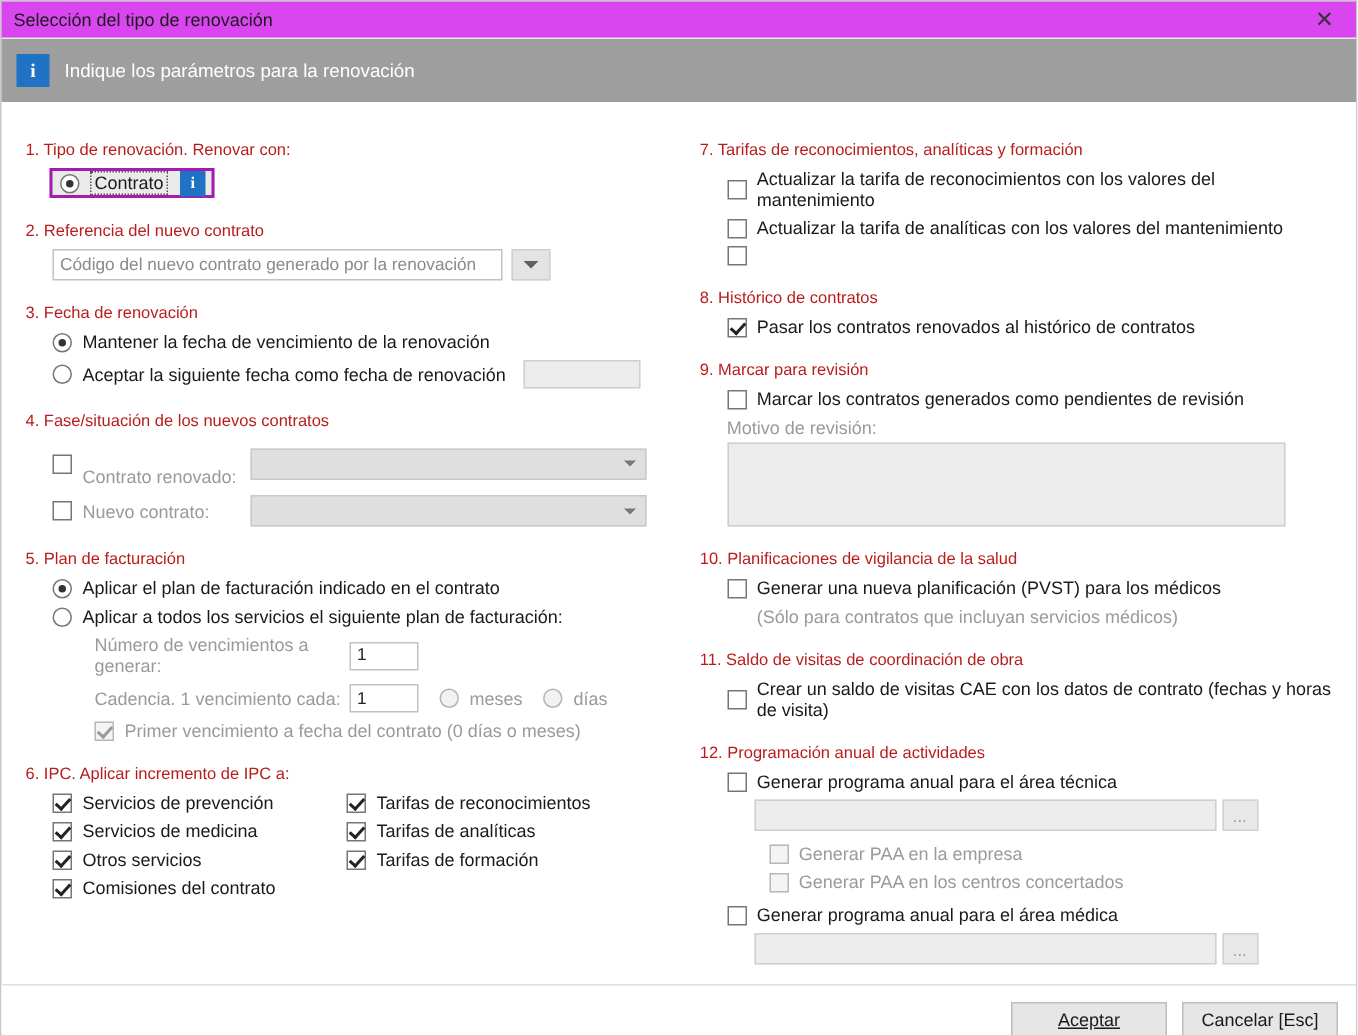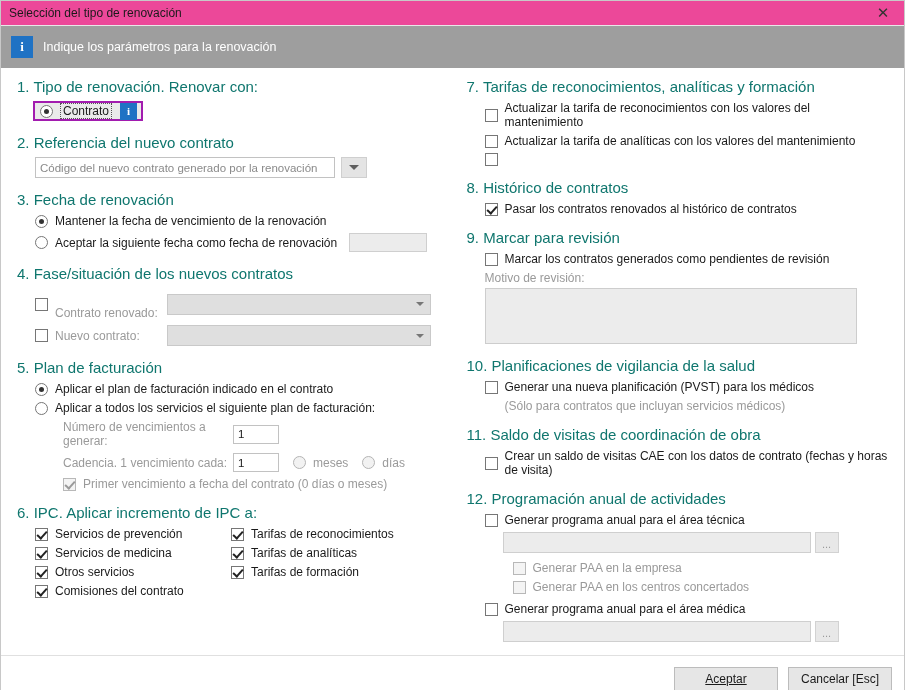--- a/index.html
+++ b/index.html
@@ -24,21 +24,21 @@
     background: #ffffff;
     display: flex;
     flex-direction: column;
   }
   
   .titlebar {
     height: 24px;
     min-height: 24px;
     display: flex;
     align-items: center;
-    background: #ec4899;
+    background: #d946ef;
     border-bottom: 1px solid #e8e8e8;
     padding-left: 8px;
   }
   .titlebar .title {
     font-size: 12px;
     color: #1a1a1a;
   }
   .titlebar .spacer { flex: 1; }
   .close-btn {
     width: 42px;
@@ -87,23 +87,23 @@
     padding: 10px 6px 0 6px;
     box-sizing: border-box;
   }
   .col {
     box-sizing: border-box;
   }
   .col-left { width: 452px; padding: 0 8px 0 10px; }
   .col-right { width: 440px; padding: 0 6px 0 8px; }
 
   .section-title {
-    font-size: 15px;
-    color: #0f766e;
-    margin: 0 0 6px 0;
+    font-size: 11px;
+    color: #b91c1c;
+    margin: 16px 0 6px 0;
   }
   .sec { margin-bottom: 13px; }
 
   .indent { padding-left: 18px; }
   .indent2 { padding-left: 28px; }
 
   
   .row {
     display: flex;
     align-items: center;

